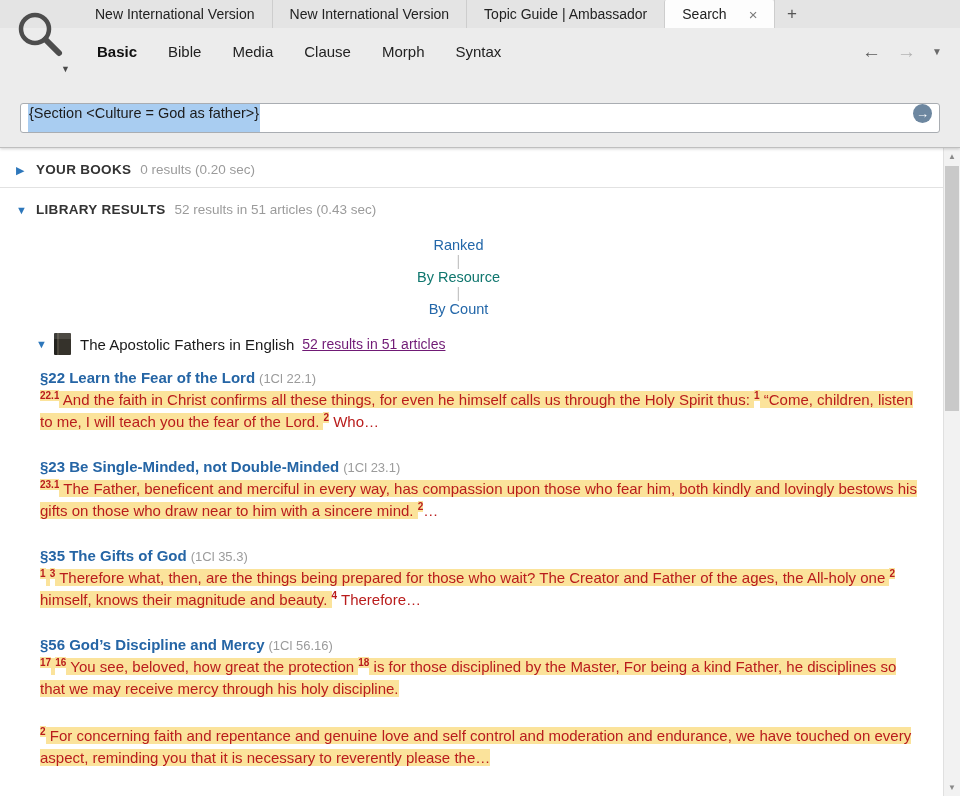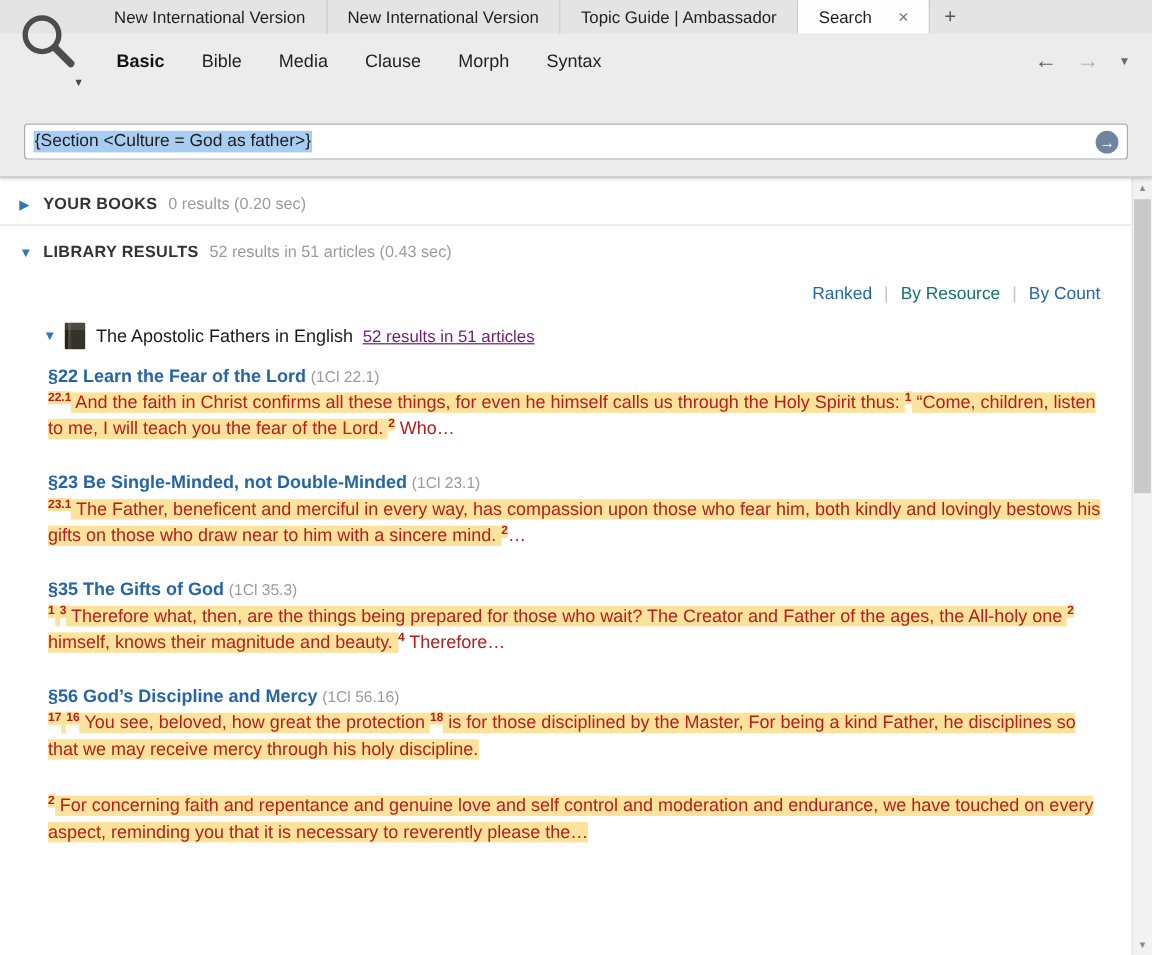--- a/index.html
+++ b/index.html
@@ -30,36 +30,36 @@
   .nav-history { margin-left:auto; margin-right:18px; display:flex; align-items:center; gap:16px; }
   .hist-btn { font-size:19px; font-weight:700; color:#5a5a5a; line-height:1; }
   .hist-btn.disabled { color:#b3b3b3; }
   .hist-caret { font-size:10px; color:#6a6a6a; }
 
   .scope-row { padding:8px 0 0 22px; font-size:15px; color:#1c1c1c; }
   .scope-link { color:#2367a9; border-bottom:1px dotted #2367a9; padding-bottom:1px; cursor:pointer; }
 
   .input-row { margin:9px 20px 14px 20px; }
   .search-input { height:30px; background:#fff; border:1px solid #a9adb2; border-radius:3px;
-                  display:flex; align-items:center; padding:0 7px; font-size:14.5px;margin-top:29px; }
+                  display:flex; padding:0 7px; font-size:14.5px;margin-top:29px; }
   .selected-text { background:#a9cdf1; padding:1px 1px; white-space:nowrap; }
   .go-btn { margin-left:auto; width:19px; height:19px; border-radius:50%; background:#6d87a0;
             color:#fff; font-size:13px; line-height:19px; text-align:center; font-weight:700; }
 
   
   .results { flex:1 1 auto; display:flex; background:#fff; min-height:0; }
   .content { flex:1 1 auto; min-width:0; overflow:hidden; }
 
   .section-row { display:flex; align-items:baseline; padding:14px 14px 10px 16px; font-size:13.5px; }
   .tri { color:#2d77bb; font-size:11px; width:20px; flex:0 0 auto; }
   .sec-title { font-weight:700; color:#333; letter-spacing:.3px; }
   .sec-summary { color:#9b9b9b; margin-left:9px; }
   .divider { border-top:1px solid #e2e2e2; }
 
-  .sort-row { display:flex; justify-content:flex-end; align-items:center; padding:10px 26px 4px 0; font-size:14.5px; }
+  .sort-row { display:flex; justify-content:flex-end; align-items:center; padding:10px 26px 4px 0; font-size:14.5px;flex-direction:column; }
   .sort-opt { color:#2367a9; cursor:pointer; }
   .sort-opt.active { color:#0f766e; cursor:default; }
   .sort-pipe { color:#c4c4c4; margin:0 10px; }
 
   .resource-row { display:flex; align-items:center; padding:12px 14px 2px 36px; font-size:15px; }
   .resource-row .tri { width:18px; }
   .book-icon { width:17px; height:22px; margin-right:9px; flex:0 0 auto; border-radius:1px;
                background:linear-gradient(90deg,#23231f 0 3px,#4a463c 3px 5px,#35322b 5px 100%);
                box-shadow:inset 0 6px 0 rgba(255,255,255,.12); }
   .res-title { color:#1a1a1a; }

